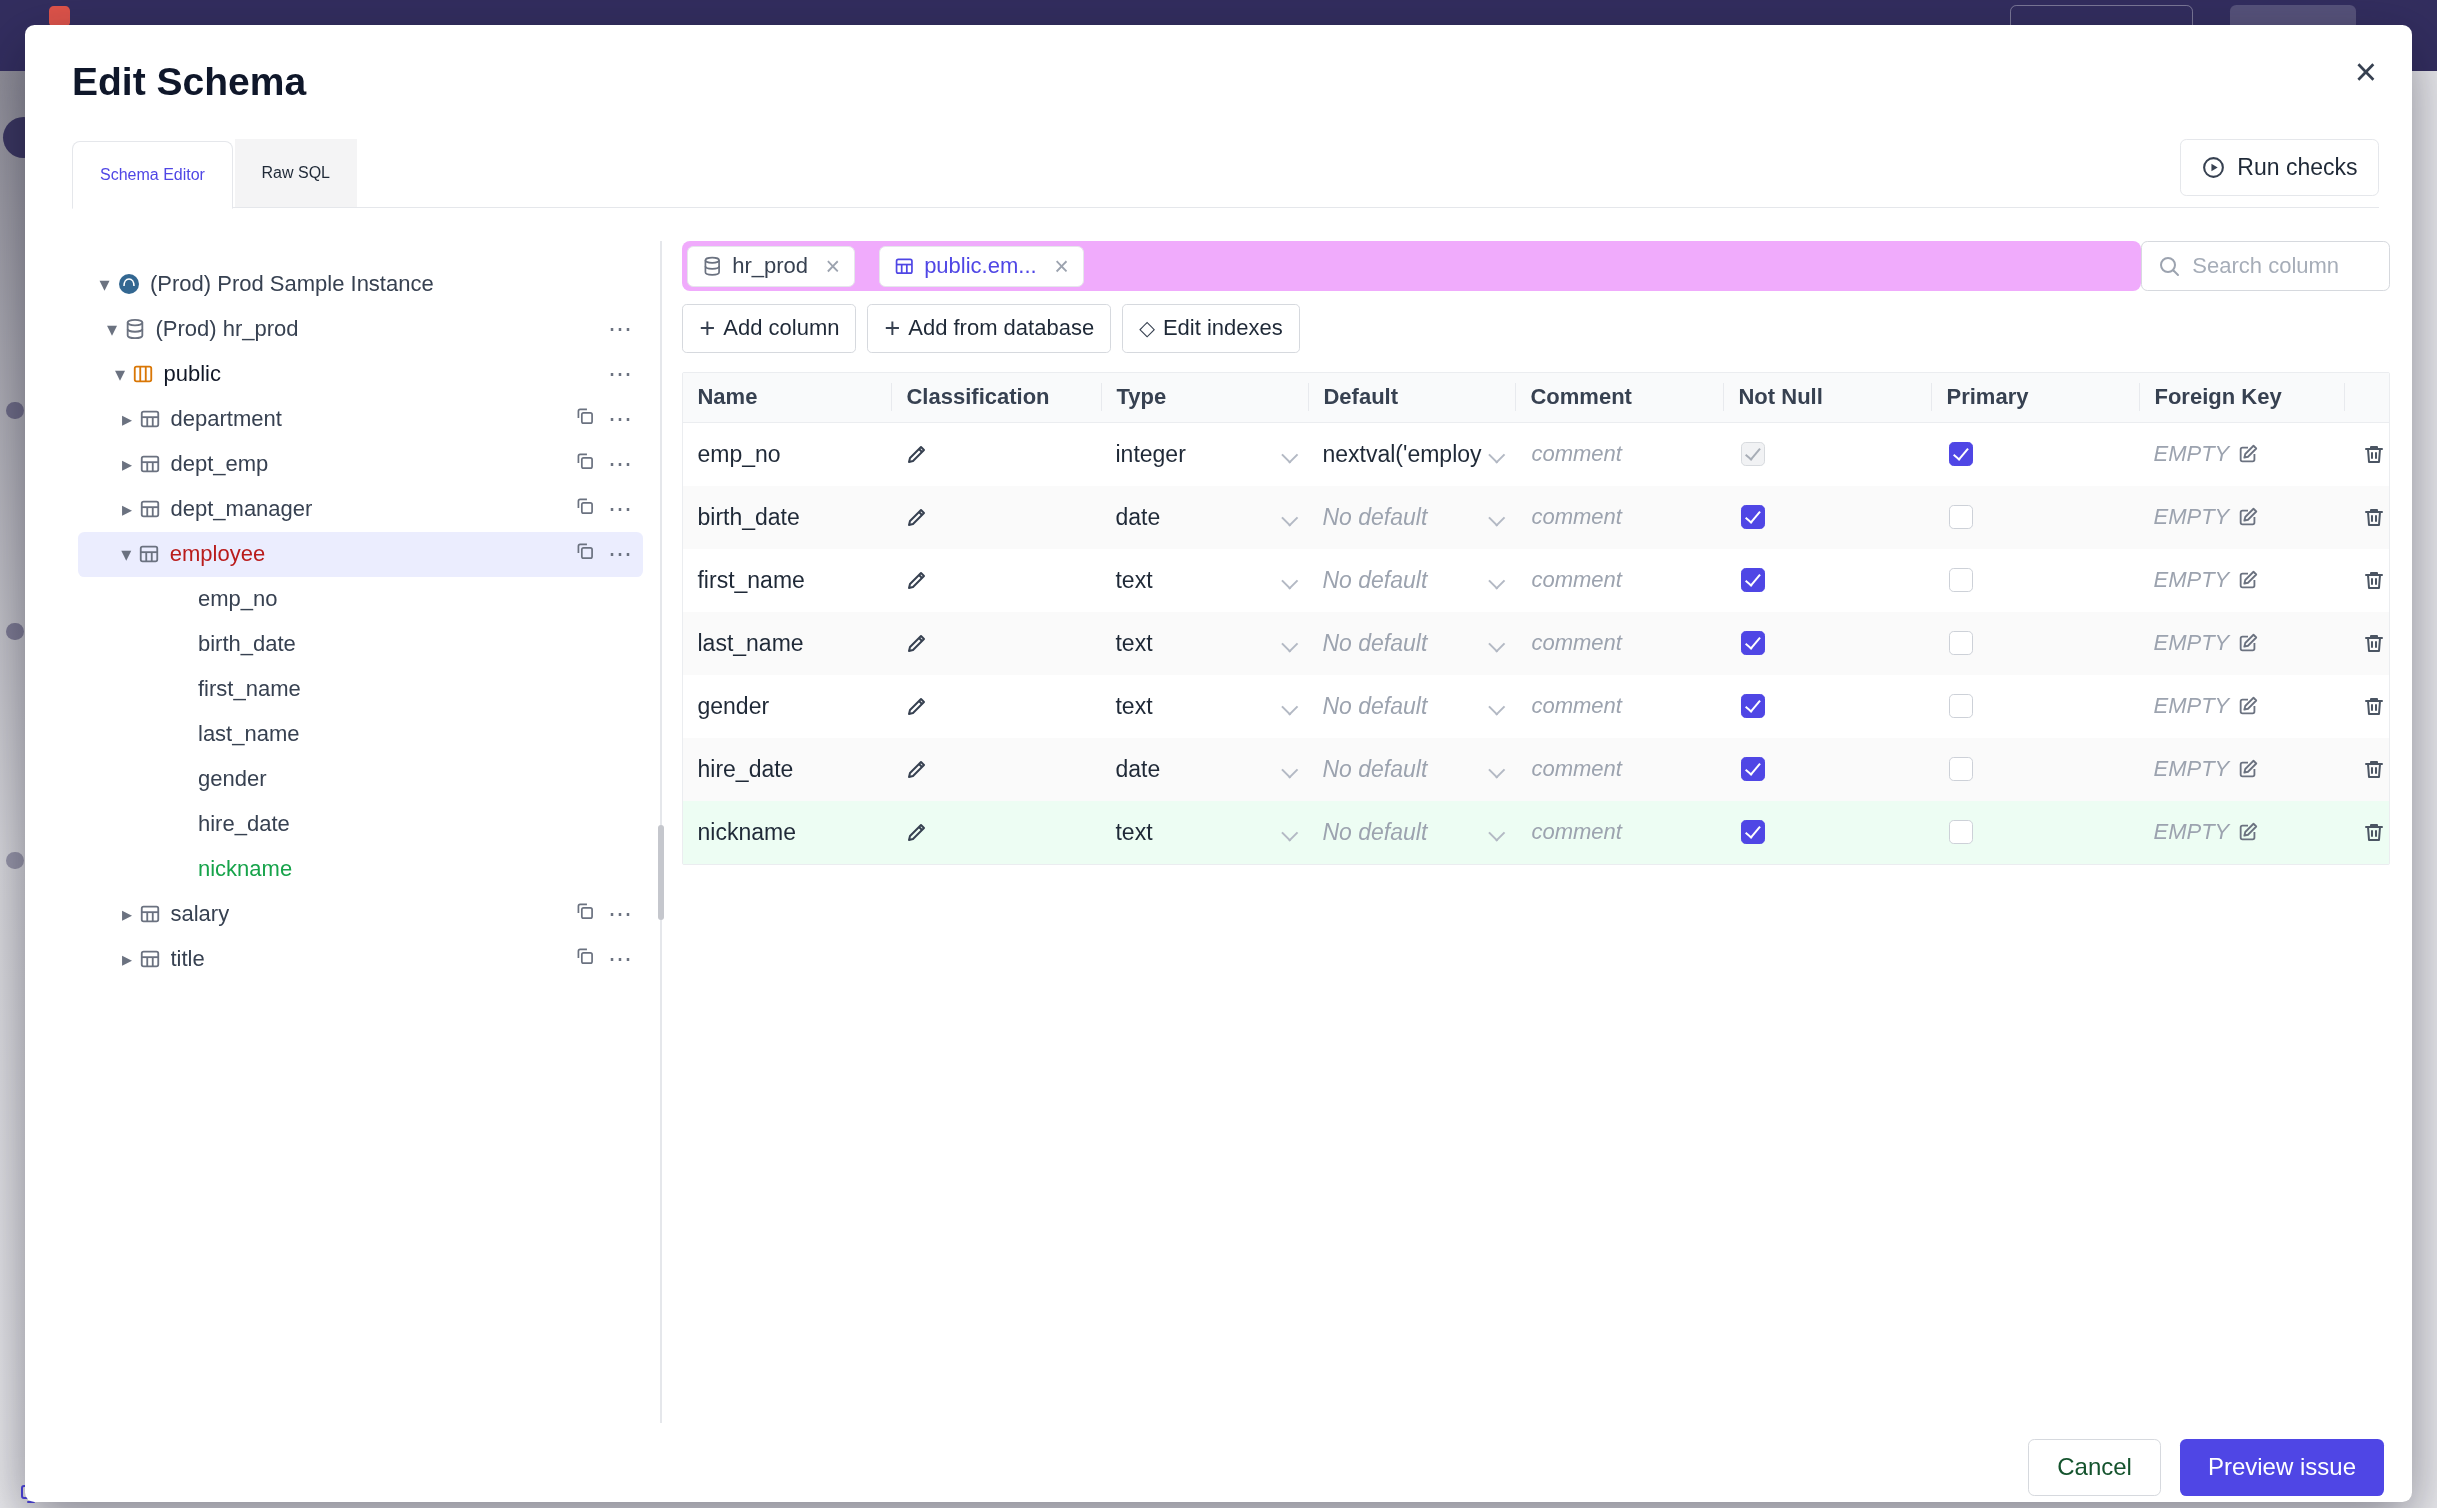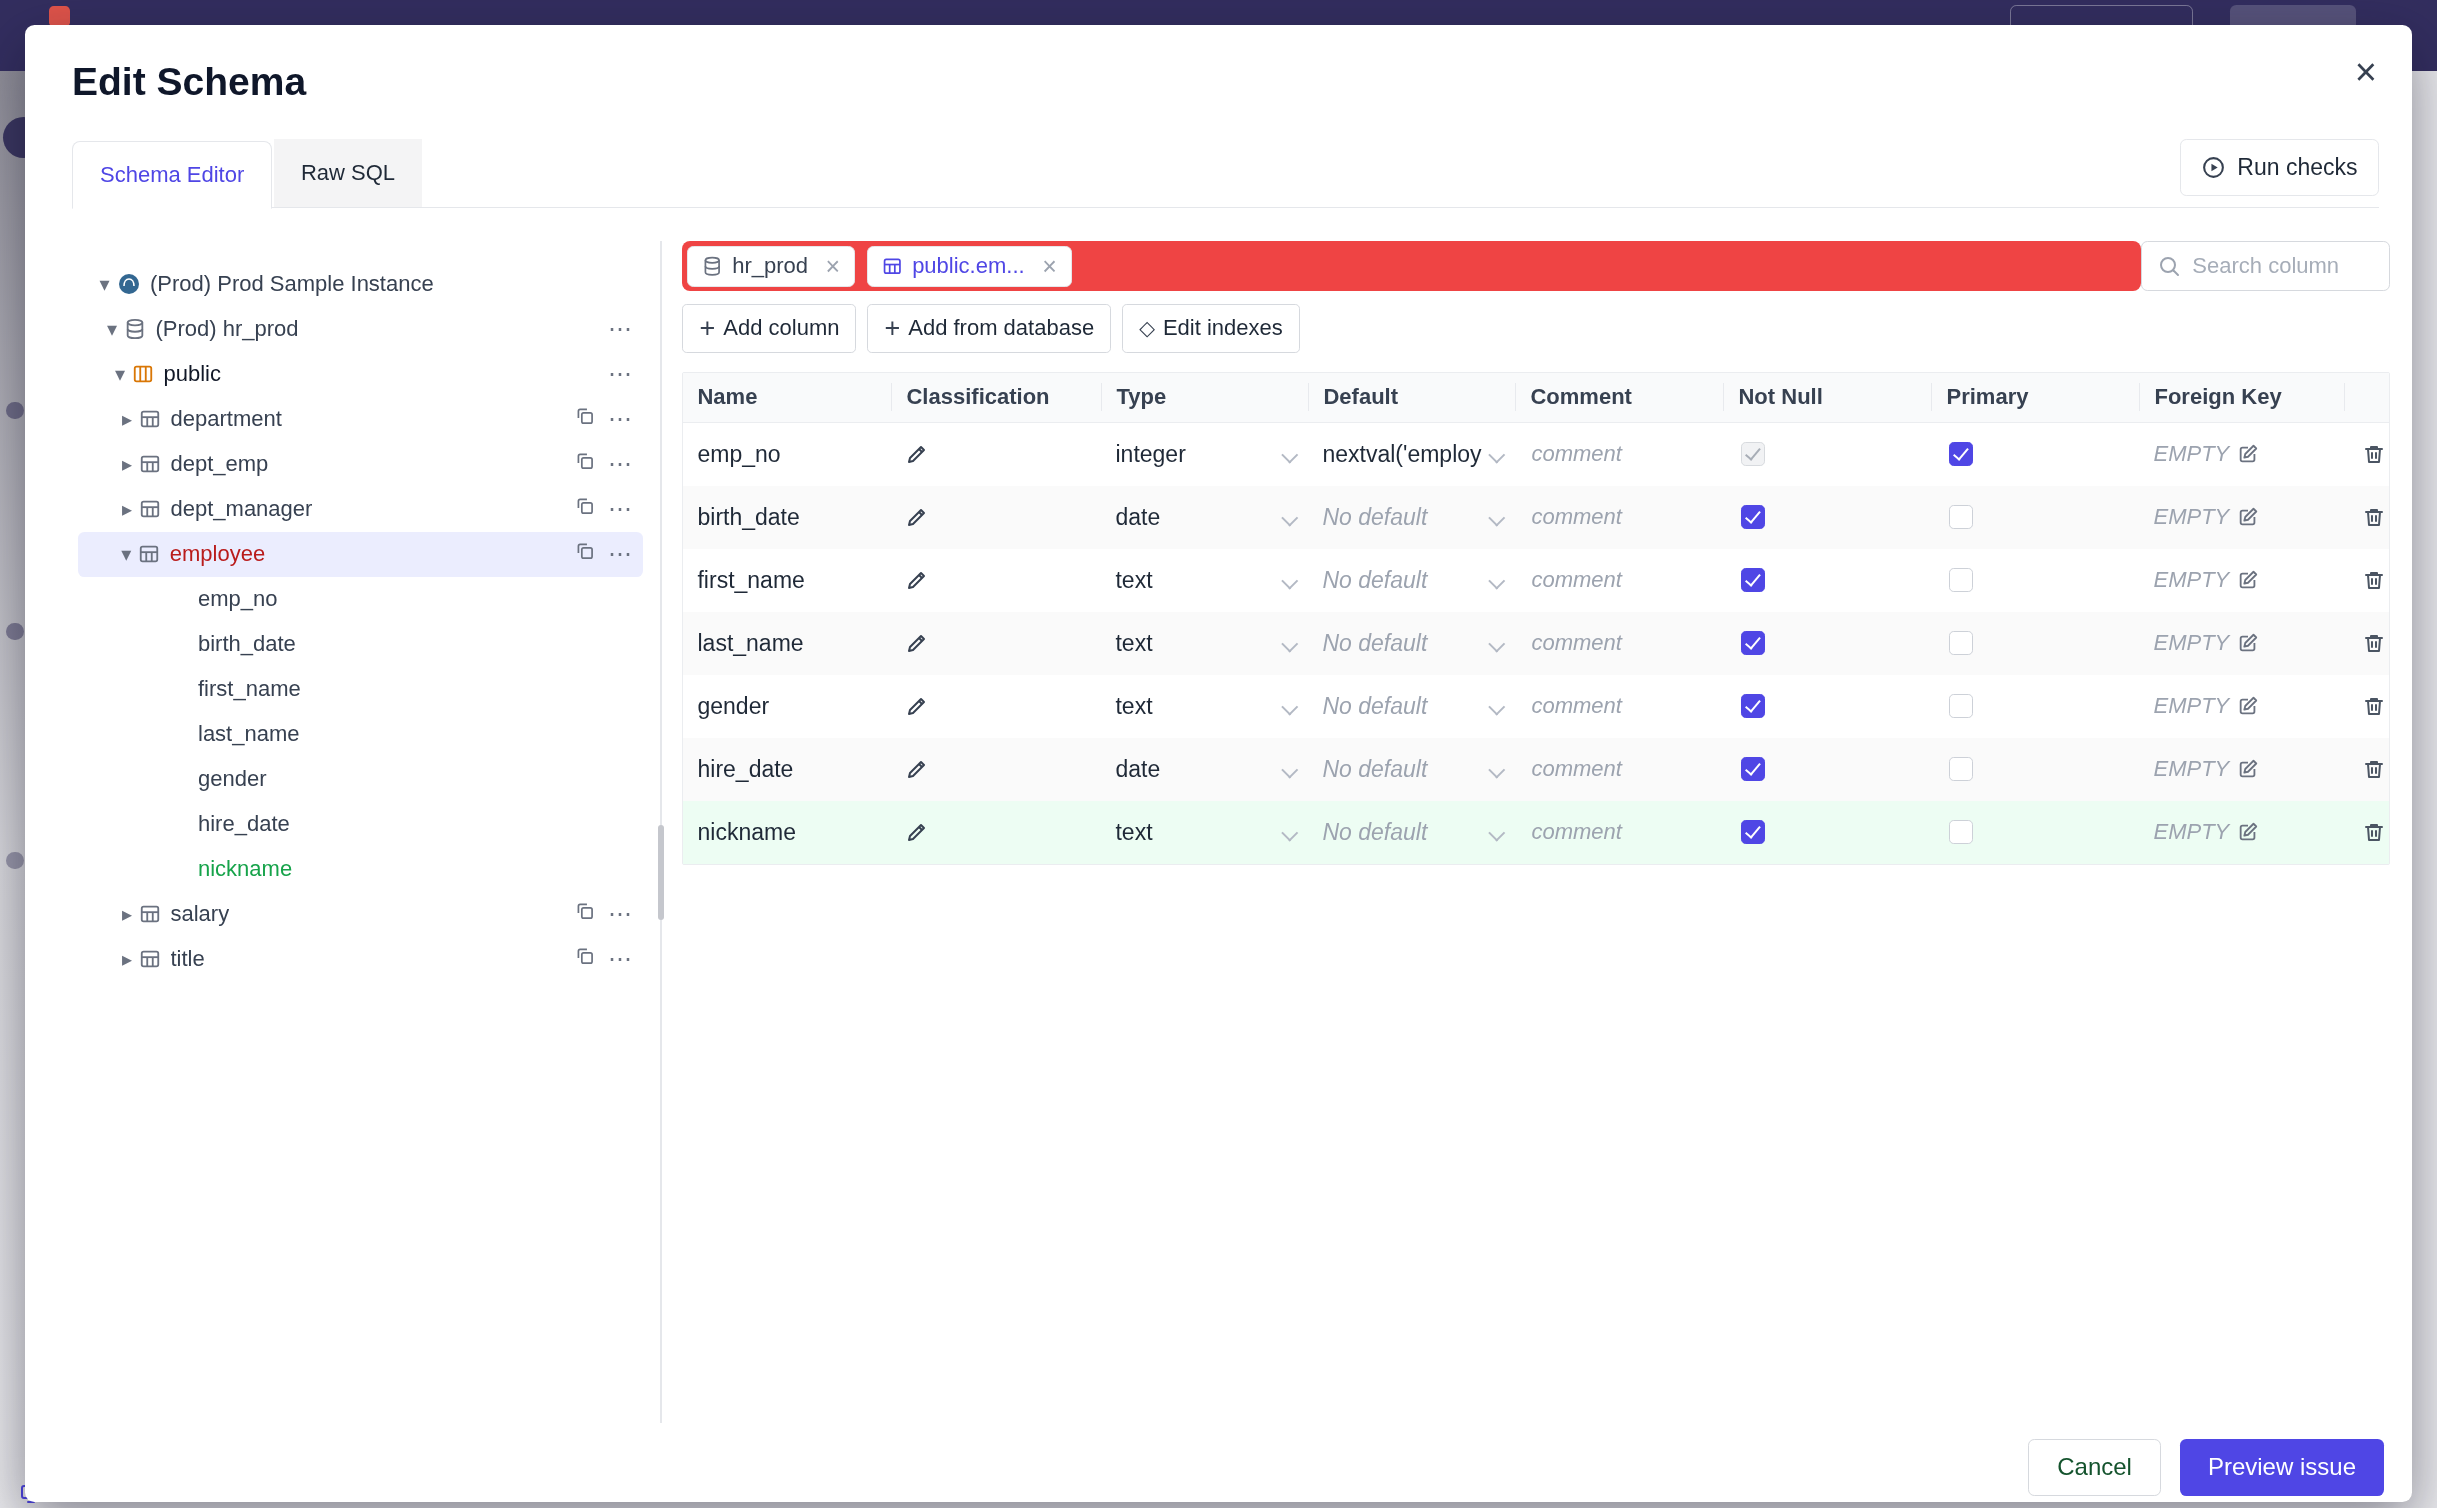--- a/index.html
+++ b/index.html
@@ -18,21 +18,21 @@
 
   
   .modal{position:absolute;left:25px;top:25px;width:2387px;height:1477px;background:#fff;border-radius:9.5px;
     box-shadow:0 19px 55px rgba(15,15,35,.45);}
   .modal-header{position:relative;padding:35px 32px 0 47px;}
   .modal-title{font-size:39px;font-weight:600;color:#0f172a;}
   .modal-close{position:absolute;right:35px;top:28px;font-size:38px;line-height:38px;color:#374151;cursor:pointer;}
 
   
   .tabbar{display:flex;align-items:flex-end;margin:32px 33px 0 47px;border-bottom:1.6px solid #e5e7eb;height:71px;}
-  .tab{height:68px;display:flex;align-items:center;padding:0 27px;font-size:22px;box-sizing:border-box;cursor:pointer;}
+  .tab{height:68px;display:flex;align-items:center;padding:0 27px;font-size:16px;box-sizing:border-box;cursor:pointer;}
   .tab.active{border:1.6px solid #e5e7eb;border-bottom:1.6px solid #fff;margin-bottom:-1.6px;border-radius:8px 8px 0 0;color:#4f46e5;background:#fff;}
   .tab.inactive{background:#f4f4f5;color:#1f2937;margin-left:1.6px;}
   .runchecks{margin-left:auto;margin-bottom:11px;display:flex;align-items:center;gap:11px;height:55px;padding:0 20.5px;
     border:1.6px solid #e5e7eb;border-radius:6.3px;background:#fff;font-size:23px;color:#1f2937;cursor:pointer;}
   .runchecks svg{color:#374151;}
 
   
   .main{display:flex;margin:33px 22px 0 47px;height:1182px;}
   .left{width:571px;display:flex;flex-direction:column;}
   .divider{width:1.6px;background:#e5e7eb;margin-left:17.4px;position:relative;}
@@ -59,21 +59,21 @@
   .lvl2{padding-left:36px;}
   .lvl3{padding-left:43px;}
   .colrow{padding-left:126px;}
   .titem.selected{background:#ebedfe;border-radius:6.3px;margin-left:6.3px;padding-left:36px;}
   .titem.selected .tlabel{color:#b91c1c;font-weight:500;}
   .tlabel.schema-label{color:#111827;font-weight:500;}
   .tlabel.new-col{color:#16a34a;}
 
   
   .rtop{display:flex;justify-content:space-between;align-items:center;}
-  .chipbar{width:1461px;box-sizing:border-box;background:#ef4444;border-radius:8px;height:50px;display:flex;align-items:center;padding:4.7px;gap:12px;}
+  .chipbar{width:1461px;box-sizing:border-box;background:#f0abfc;border-radius:8px;height:50px;display:flex;align-items:center;padding:4.7px;gap:24px;}
   .chip{height:41px;box-sizing:border-box;display:flex;align-items:center;gap:9.5px;background:#fff;border:1.6px solid #e5e7eb;
     border-radius:6.3px;padding:0 14px;font-size:22px;color:#374151;cursor:pointer;}
   .chip .x{color:#9ca3af;font-size:25px;margin-left:8px;cursor:pointer;}
   .chip.active{color:#4f46e5;}
   .chip.active .ticon{color:#4f46e5;}
   .chip .ticon{display:flex;color:#6b7280;}
   .colsearch{width:249px;}
 
   
   .toolbar{display:flex;gap:11px;margin-top:12.6px;}

